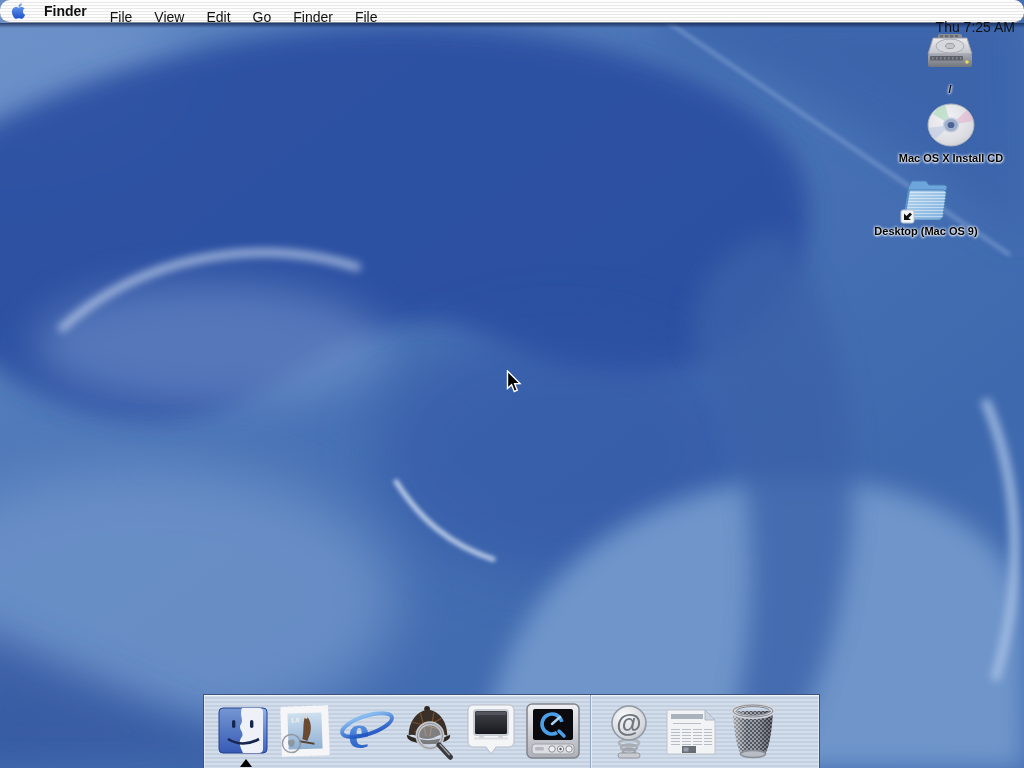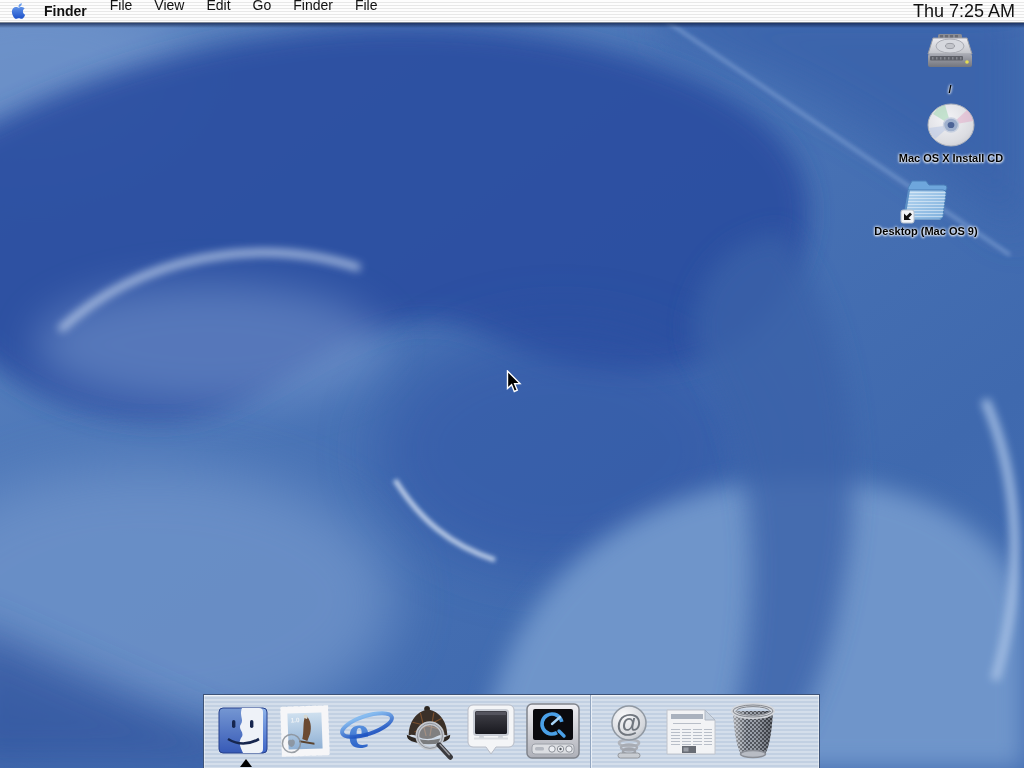--- a/index.html
+++ b/index.html
@@ -7,34 +7,35 @@
     width:1024px;height:768px;overflow:hidden;position:relative;
     font-family:"Liberation Sans", sans-serif;
     background:#4a74b4;
   }
   
   #wallpaper{position:absolute;left:0;top:0;width:1024px;height:768px;z-index:0;}
   
   #menubar{
     position:absolute;left:0;top:0;width:1024px;height:22px;z-index:30;
     background:repeating-linear-gradient(180deg,#fdfdfd 0 2px,#e8e8e8 2px 3px);
-    display:flex;align-items:flex-end;
+    display:flex;align-items:flex-start;
     border-bottom:1px solid #7d8694;
+    border-radius:10px;
   }
   #menubar-shadow{
     position:absolute;left:0;top:23px;width:1024px;height:5px;z-index:29;
     background:linear-gradient(180deg,rgba(15,30,70,.72),rgba(15,30,70,0));
   }
   .apple-menu{display:flex;align-items:center;justify-content:center;width:36px;height:22px;}
   .menu-item{
     font-size:14px;color:#111;padding:6px 11px;line-height:22px;white-space:nowrap;
   }
   .menu-item.app{font-weight:bold;padding:0 12px 0 8px;}
   #menu-spacer{flex:1;}
-  #clock{font-size:18px;color:#111;padding:0 9px;line-height:22px;}
+  #clock{font-size:14px;color:#111;padding:16px 9px;line-height:22px;}
   
   .desk-icon{position:absolute;display:flex;flex-direction:column;align-items:center;z-index:5;}
   .desk-icon .lbl{
     margin-top:1px;font-size:11px;font-weight:bold;color:#000;text-align:center;white-space:nowrap;
     text-shadow:0 0 3px rgba(255,255,255,.95),0 0 3px rgba(255,255,255,.9),0 1px 2px rgba(255,255,255,.8);
   }
   
   #dock{
     position:absolute;left:203px;top:694px;width:617px;height:74px;z-index:20;
     background:repeating-linear-gradient(180deg,rgba(255,255,255,.30) 0 2px,rgba(0,0,0,0) 2px 4px),#c2d0e2;

